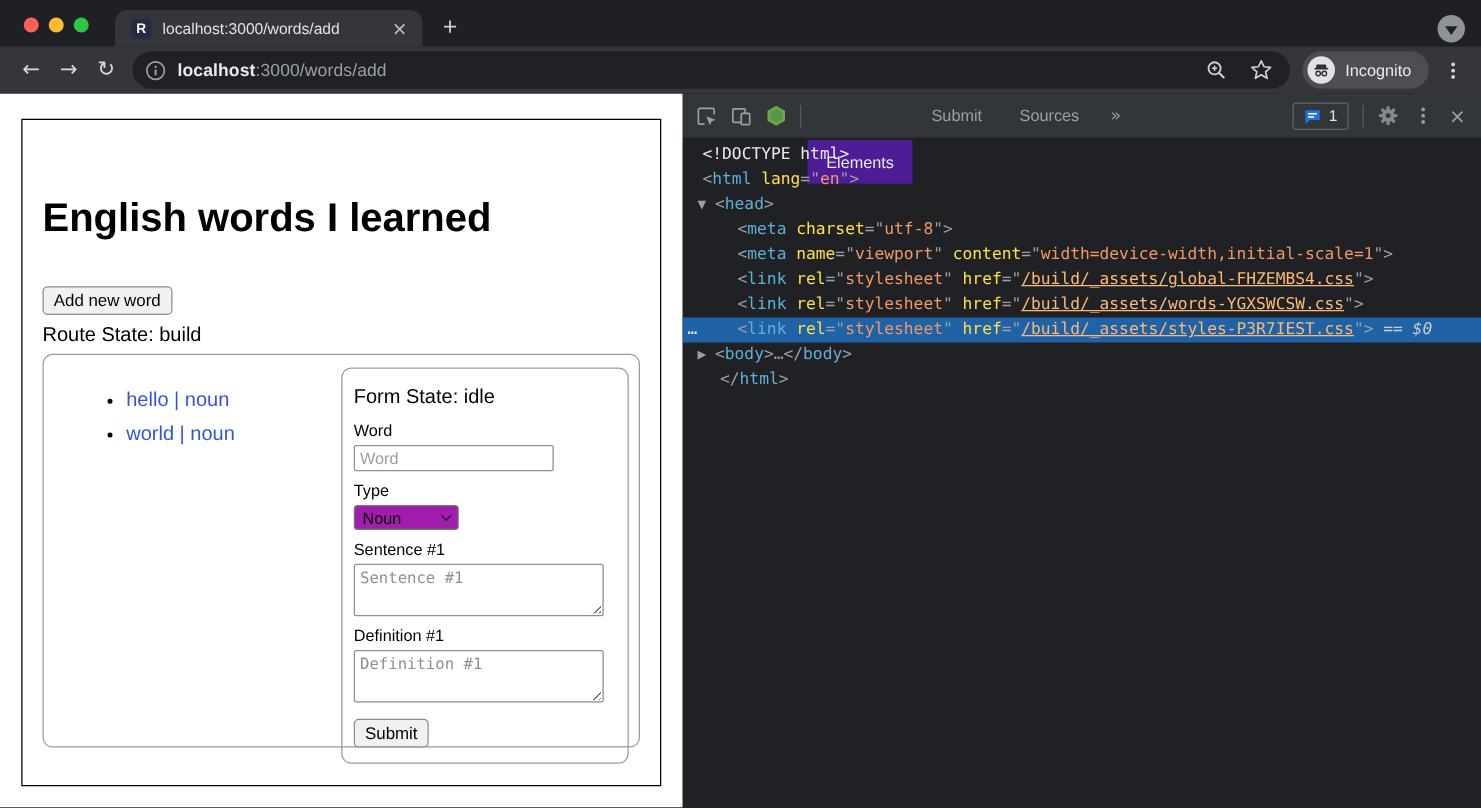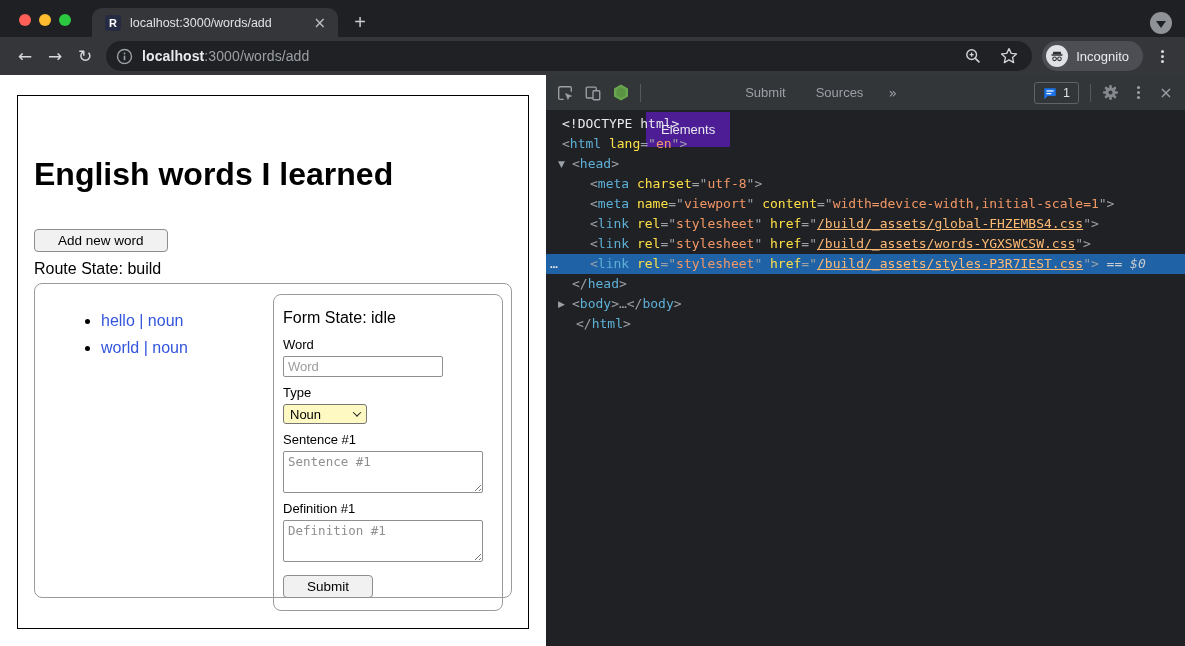--- a/index.html
+++ b/index.html
@@ -47,34 +47,34 @@
   .vdots { width:3px; height:3px; border-radius:50%; background:currentColor;
     box-shadow:0 -5px 0 currentColor, 0 5px 0 currentColor; }
   
   .content { display:flex; height:571px; }
   .page { width:546px; background:#fff; position:relative; color:#000; flex:none; }
   
   .frame { position:absolute; left:17px; top:20px; width:512px; height:534px;
     border:1px solid #000; padding:0 16px; }
   .page-title { font-size:32px; font-weight:bold; margin:60px 0 36px; }
   .btn { font-size:13.5px; background:#f1f1f1; border:1px solid #8d8d8d; border-radius:4px;
-    padding:3px 23px; color:#000; font-family:"Liberation Sans",sans-serif; }
+    padding:3px 8px; color:#000; font-family:"Liberation Sans",sans-serif; }
   .route { font-size:16px; margin:8px 0 5px; }
   .outer-card { border:1px solid #9b9b9b; border-radius:8px; height:315px; display:flex; }
   ul.words { margin:28px 0 0; padding-left:66px; font-size:16px; list-style:disc; }
   ul.words li { margin-bottom:9px; }
   a.word-link { color:#3355dd; text-decoration:none; }
   .form-card { margin:10px 8px 0 auto; width:230px; height:317px; border:1px solid #9b9b9b;
     border-radius:8px; padding:12px 9px; }
   .form-state { font-size:16px; margin:2px 0 10px; }
   .flabel { font-size:13px; margin:8px 0 4px; }
   input.ctl { width:160px; height:21px; border:1px solid #8f8f8f; border-radius:2px;
     font-size:13px; padding:0 4px; font-family:"Liberation Sans",sans-serif; color:#000; display:block; }
   input.ctl::placeholder { color:#9d9d9d; }
-  .select { width:84px; height:20px; border:1px solid #767676; border-radius:3px; background:#fef9c3;
+  .select { width:84px; height:20px; border:1px solid #767676; border-radius:3px; background:#a21caf;
     display:flex; align-items:center; font-size:13px; padding:0 6px; }
   .chev { margin-left:auto; width:6px; height:6px; border-right:1.6px solid #1a1a1a;
     border-bottom:1.6px solid #1a1a1a; transform:rotate(45deg) translate(-1px,-1px); }
   .ta-wrap { position:relative; width:200px; }
   textarea.ctl { width:200px; height:42px; border:1px solid #8f8f8f; border-radius:2px; resize:none;
     font-family:"DejaVu Sans Mono",monospace; font-size:12.5px; padding:2px 4px; display:block; color:#000; }
   textarea.ctl::placeholder { color:#8f8f8f; }
   .grip { position:absolute; right:2px; bottom:2px; width:9px; height:9px;
     background:repeating-linear-gradient(135deg, transparent 0 2px, #7a7a7a 2px 3px);
     clip-path:polygon(100% 0,100% 100%,0 100%); }
@@ -265,18 +265,17 @@
     </div>
     <div class="dt-tree" id="dt-tree">
         <div class="dt-row" style="padding-left: 16px;"><span class="tk-x">&lt;!DOCTYPE html&gt;</span></div>
         <div class="dt-row" style="padding-left: 16px;"><span class="tk-p">&lt;</span><span class="tk-t">html</span><span class="tk-p"> </span><span class="tk-a">lang</span><span class="tk-p">="</span><span class="tk-v">en</span><span class="tk-p">"&gt;</span></div>
         <div class="dt-row" style="padding-left: 26px;"><span class="arrow">▼</span><span class="tk-p">&lt;</span><span class="tk-t">head</span><span class="tk-p">&gt;</span></div>
         <div class="dt-row" style="padding-left: 44px;"><span class="tk-p">&lt;</span><span class="tk-t">meta</span><span class="tk-p"> </span><span class="tk-a">charset</span><span class="tk-p">="</span><span class="tk-v">utf-8</span><span class="tk-p">"&gt;</span></div>
         <div class="dt-row" style="padding-left: 44px;"><span class="tk-p">&lt;</span><span class="tk-t">meta</span><span class="tk-p"> </span><span class="tk-a">name</span><span class="tk-p">="</span><span class="tk-v">viewport</span><span class="tk-p">" </span><span class="tk-a">content</span><span class="tk-p">="</span><span class="tk-v">width=device-width,initial-scale=1</span><span class="tk-p">"&gt;</span></div>
         <div class="dt-row" style="padding-left: 44px;"><span class="tk-p">&lt;</span><span class="tk-t">link</span><span class="tk-p"> </span><span class="tk-a">rel</span><span class="tk-p">="</span><span class="tk-v">stylesheet</span><span class="tk-p">" </span><span class="tk-a">href</span><span class="tk-p">="</span><span class="tk-l">/build/_assets/global-FHZEMBS4.css</span><span class="tk-p">"&gt;</span></div>
         <div class="dt-row" style="padding-left: 44px;"><span class="tk-p">&lt;</span><span class="tk-t">link</span><span class="tk-p"> </span><span class="tk-a">rel</span><span class="tk-p">="</span><span class="tk-v">stylesheet</span><span class="tk-p">" </span><span class="tk-a">href</span><span class="tk-p">="</span><span class="tk-l">/build/_assets/words-YGXSWCSW.css</span><span class="tk-p">"&gt;</span></div>
         <div class="dt-row selected" style="padding-left: 44px;"><span class="gutter">…</span><span class="tk-p">&lt;</span><span class="tk-t">link</span><span class="tk-p"> </span><span class="tk-a">rel</span><span class="tk-p">="</span><span class="tk-v">stylesheet</span><span class="tk-p">" </span><span class="tk-a">href</span><span class="tk-p">="</span><span class="tk-l">/build/_assets/styles-P3R7IEST.css</span><span class="tk-p">"&gt;</span><span class="tk-e"> == $0</span></div>
-        <div class="dt-row" style="padding-left: 26px;"><span class="tk-p">&lt;/</span><span class="tk-t">head</span><span class="tk-p">&gt;</span></div>
         <div class="dt-row" style="padding-left: 26px;"><span class="arrow">▶</span><span class="tk-p">&lt;</span><span class="tk-t">body</span><span class="tk-p">&gt;</span><span class="tk-d">…</span><span class="tk-p">&lt;/</span><span class="tk-t">body</span><span class="tk-p">&gt;</span></div>
         <div class="dt-row" style="padding-left: 30px;"><span class="tk-p">&lt;/</span><span class="tk-t">html</span><span class="tk-p">&gt;</span></div>
       </div>
   </div>
 </div>
 
 </body></html>

